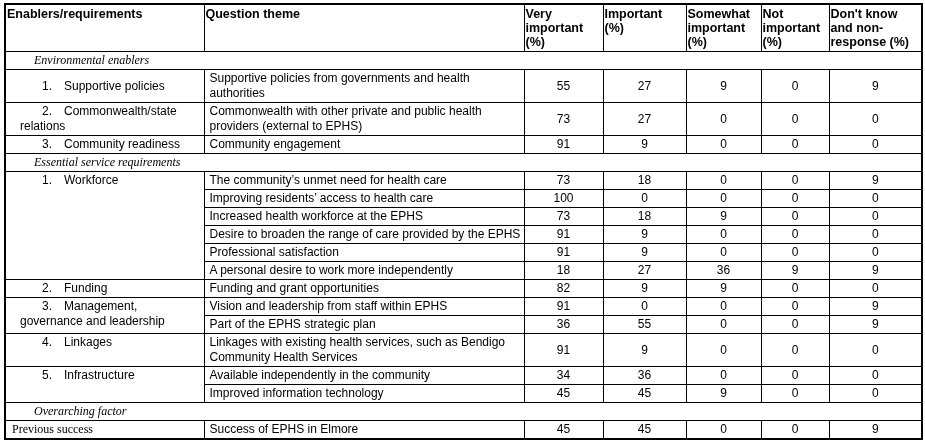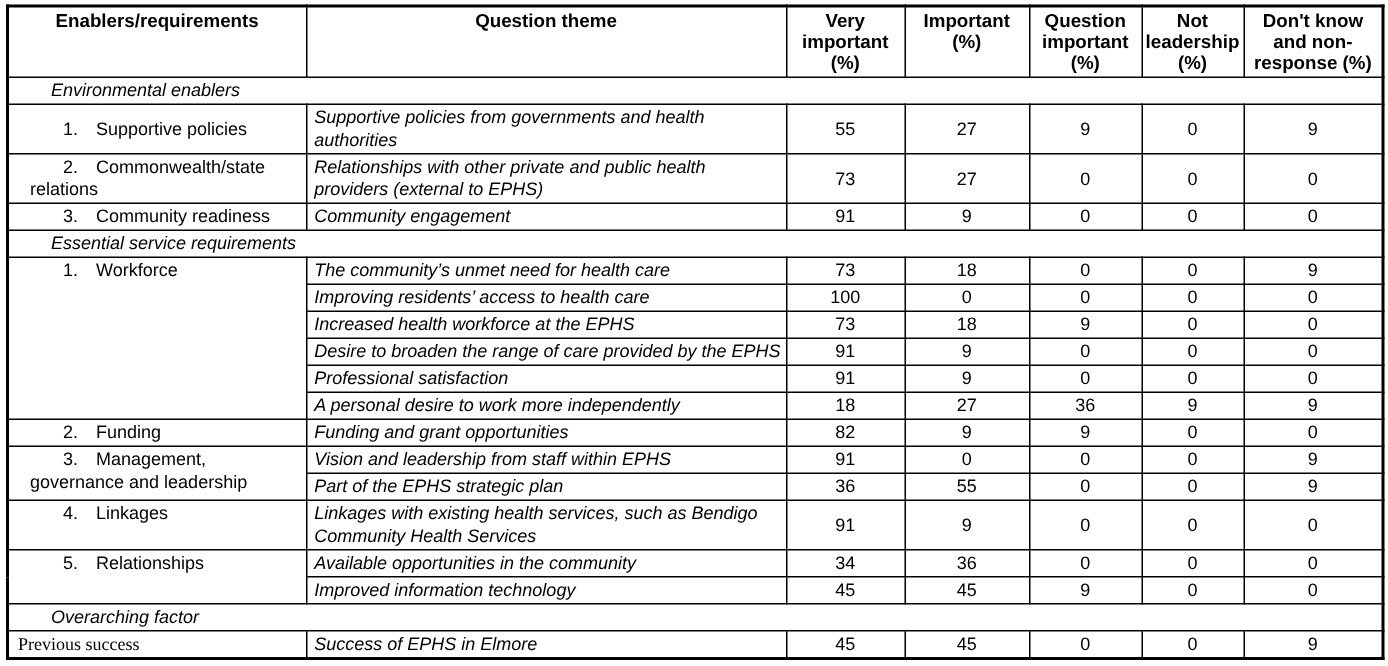--- a/index.html
+++ b/index.html
@@ -17,32 +17,32 @@
   }
   col.c-enabler{width:199px;}
   col.c-theme{width:320px;}
   col.c-very{width:79px;}
   col.c-imp{width:83px;}
   col.c-some{width:75px;}
   col.c-not{width:68px;}
   col.c-dk{width:93px;}
   th,td{border:1px solid #000;overflow:hidden;}
   th{
-    font-size:12.5px;font-weight:bold;text-align:center;
+    font-size:12.5px;font-weight:bold;text-align:left;
     vertical-align:top;line-height:14px;padding:2px 1px;height:40px;
   }
   td{line-height:15px;padding:1px 2px;vertical-align:middle;}
   tr.section td{
-    font-style:italic;padding-left:28px;height:13px;
+    font-style:italic;padding-left:28px;height:13px;font-family:Liberation Serif, serif;
   }
   td.enabler{padding-left:14px;padding-right:2px;}
   td.enabler.top{vertical-align:top;padding-top:1px;}
   td.enabler .num{display:inline-block;margin-left:22px;width:22px;}
   td.enabler.noindent{padding-left:6px;font-family:Liberation Serif, serif;}
-  td.theme{padding-left:5px;padding-right:1px;font-style:italic;}
+  td.theme{padding-left:5px;padding-right:1px;}
   td.val{text-align:center;}
   .footnote{padding:2px 0 0 7px;font-size:12px;line-height:14px;}
 </style>
 </head>
 <body>
 
 <div class="page">
   <table>
     <colgroup>
       <col class="c-enabler">
@@ -52,42 +52,42 @@
         <col class="c-some">
         <col class="c-not">
         <col class="c-dk">
     </colgroup>
     <thead>
       <tr>
         <th>Enablers/requirements</th>
         <th>Question theme</th>
         <th>Very important (%)</th>
         <th>Important (%)</th>
-        <th>Question important (%)</th>
-        <th>Not leadership (%)</th>
+        <th>Somewhat important (%)</th>
+        <th>Not important (%)</th>
         <th>Don't know and non-response (%)</th>
       </tr>
     </thead>
     <tbody>
 
       <tr class="section">
         <td colspan="7">Environmental enablers</td>
       </tr>
       <tr>
         <td class="enabler"><span class="num">1.</span><span>Supportive policies</span></td>
         <td class="theme">Supportive policies from governments and health authorities</td>
         <td class="val">55</td>
         <td class="val">27</td>
         <td class="val">9</td>
         <td class="val">0</td>
         <td class="val">9</td>
       </tr>
       <tr>
         <td class="enabler"><span class="num">2.</span><span>Commonwealth/state relations</span></td>
-        <td class="theme">Relationships with other private and public health providers (external to EPHS)</td>
+        <td class="theme">Commonwealth with other private and public health providers (external to EPHS)</td>
         <td class="val">73</td>
         <td class="val">27</td>
         <td class="val">0</td>
         <td class="val">0</td>
         <td class="val">0</td>
       </tr>
       <tr>
         <td class="enabler"><span class="num">3.</span><span>Community readiness</span></td>
         <td class="theme">Community engagement</td>
         <td class="val">91</td>
@@ -183,22 +183,22 @@
         <td class="enabler top"><span class="num">4.</span><span>Linkages</span></td>
         <td class="theme">Linkages with existing health services, such as Bendigo Community Health Services</td>
         <td class="val">91</td>
         <td class="val">9</td>
         <td class="val">0</td>
         <td class="val">0</td>
         <td class="val">0</td>
       </tr>
 
       <tr>
-        <td class="enabler top" rowspan="2"><span class="num">5.</span><span>Relationships</span></td>
-        <td class="theme">Available opportunities in the community</td>
+        <td class="enabler top" rowspan="2"><span class="num">5.</span><span>Infrastructure</span></td>
+        <td class="theme">Available independently in the community</td>
         <td class="val">34</td>
         <td class="val">36</td>
         <td class="val">0</td>
         <td class="val">0</td>
         <td class="val">0</td>
       </tr>
       <tr>
         <td class="theme">Improved information technology</td>
         <td class="val">45</td>
         <td class="val">45</td>

